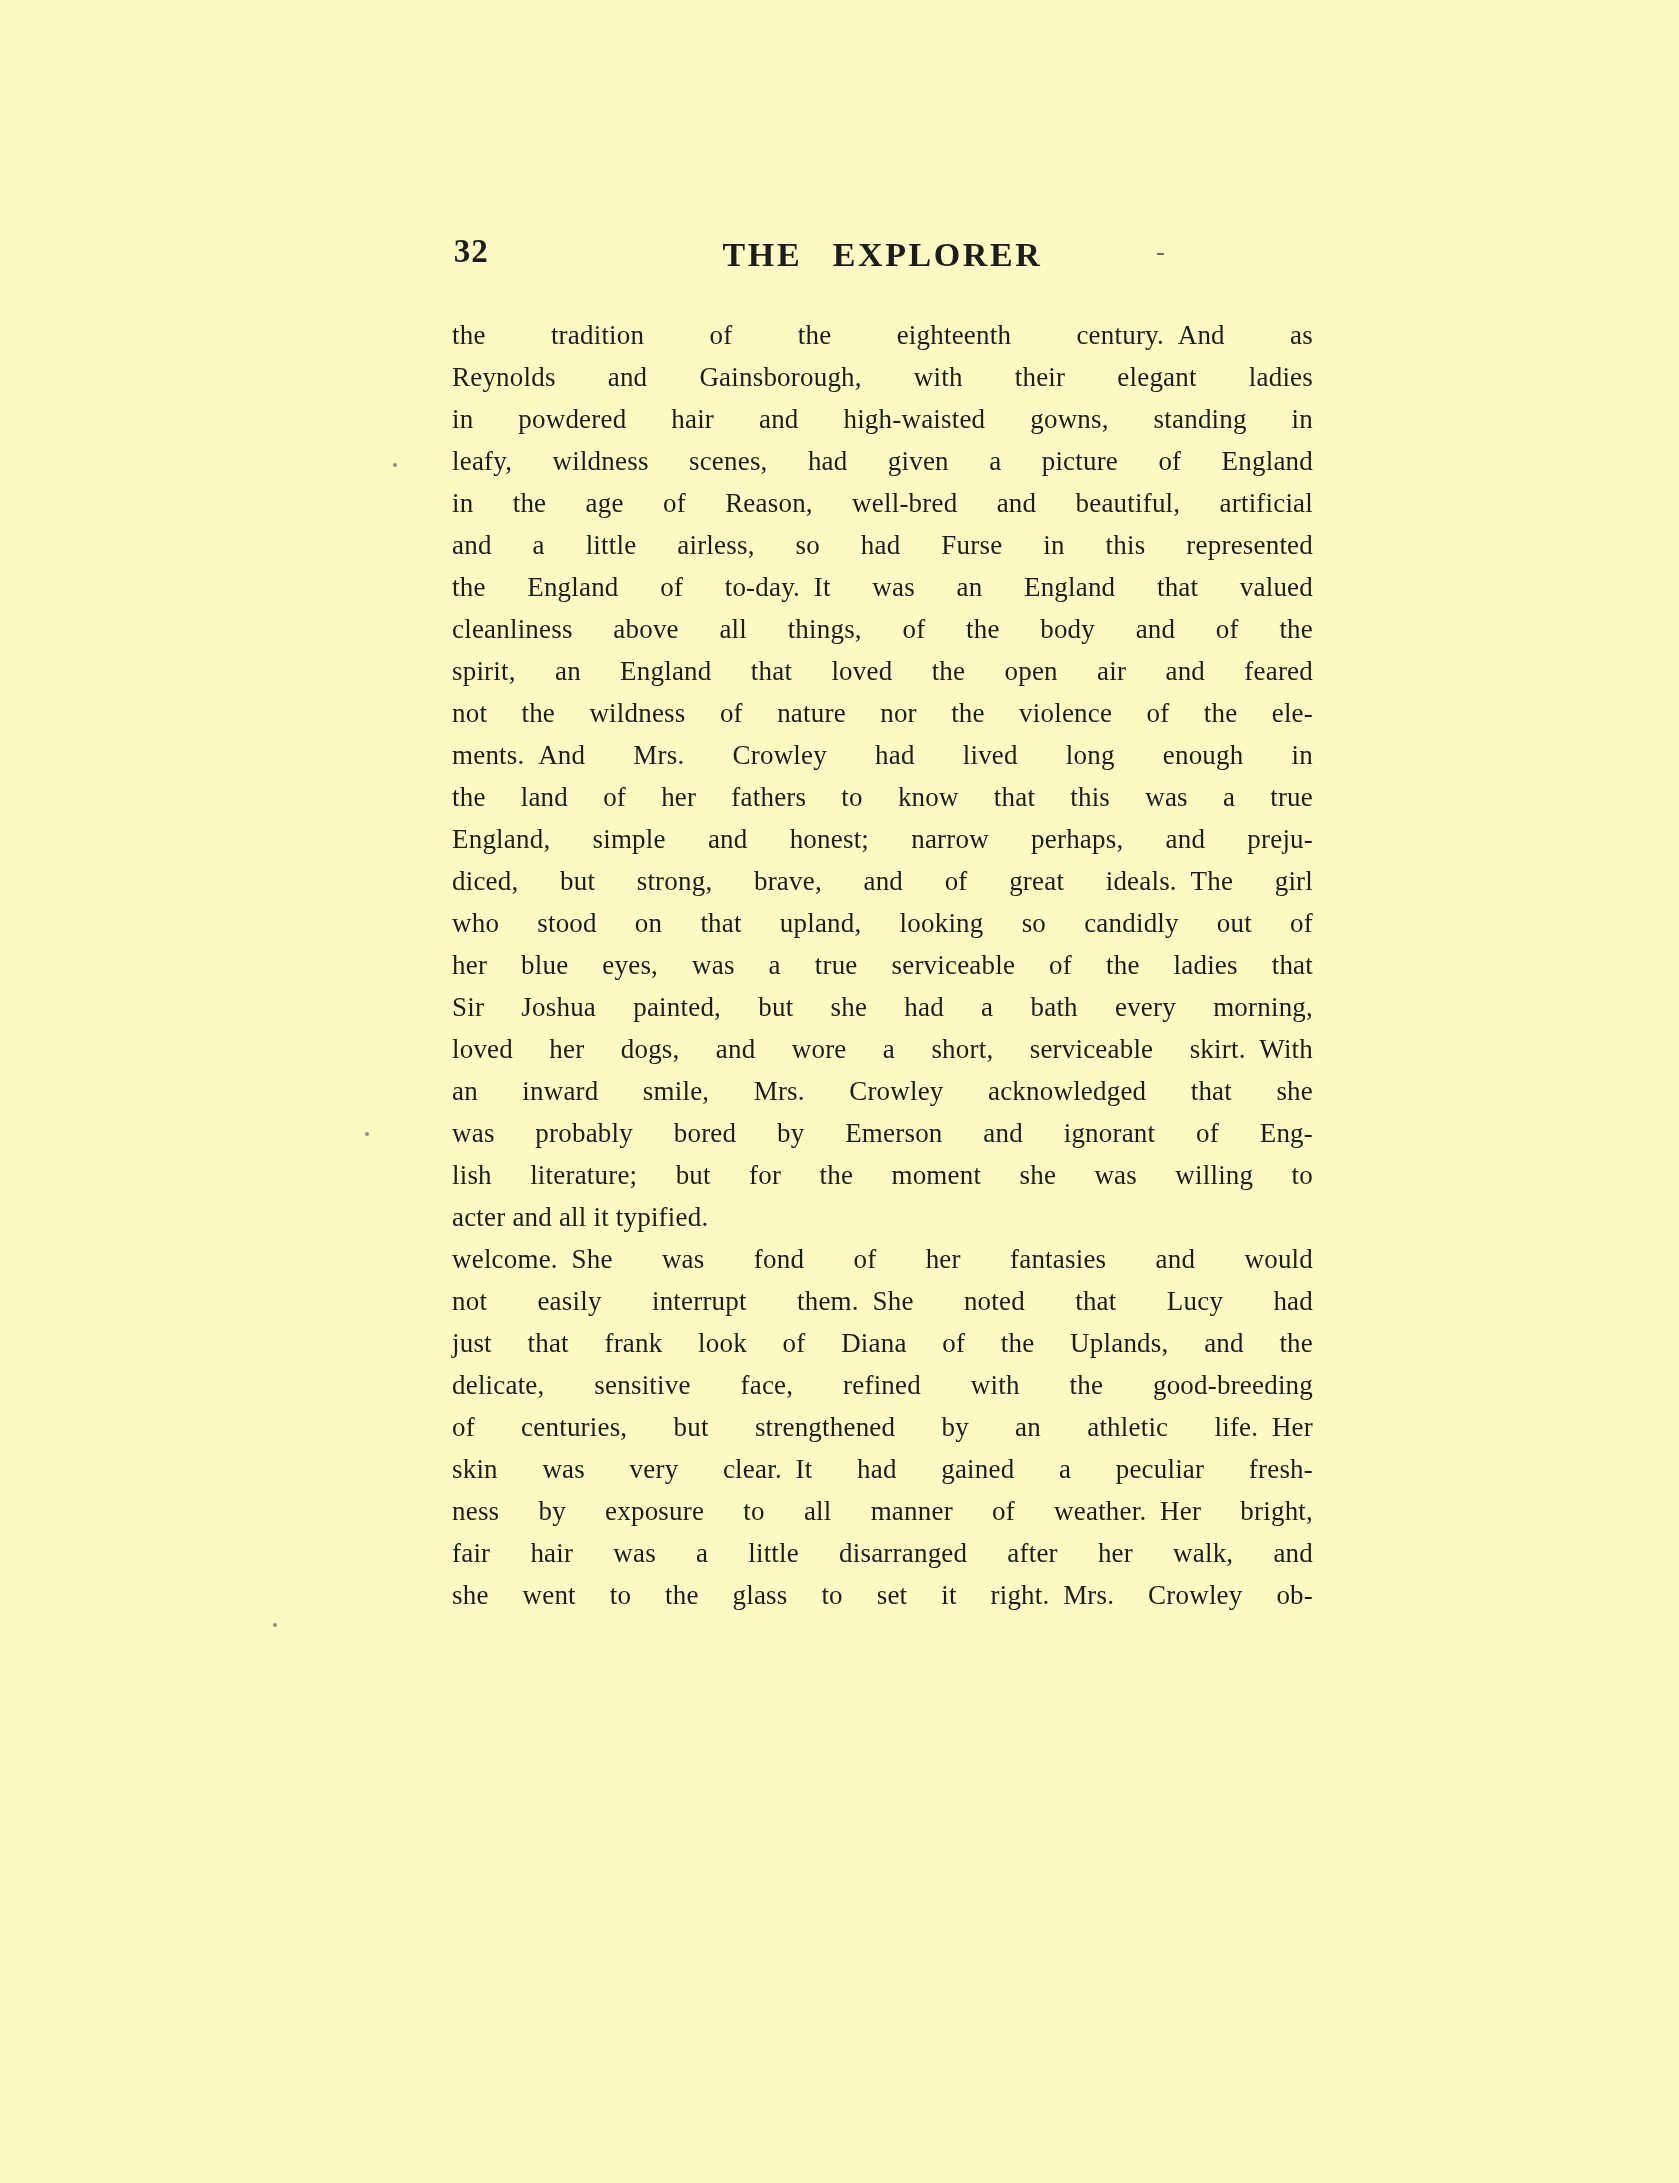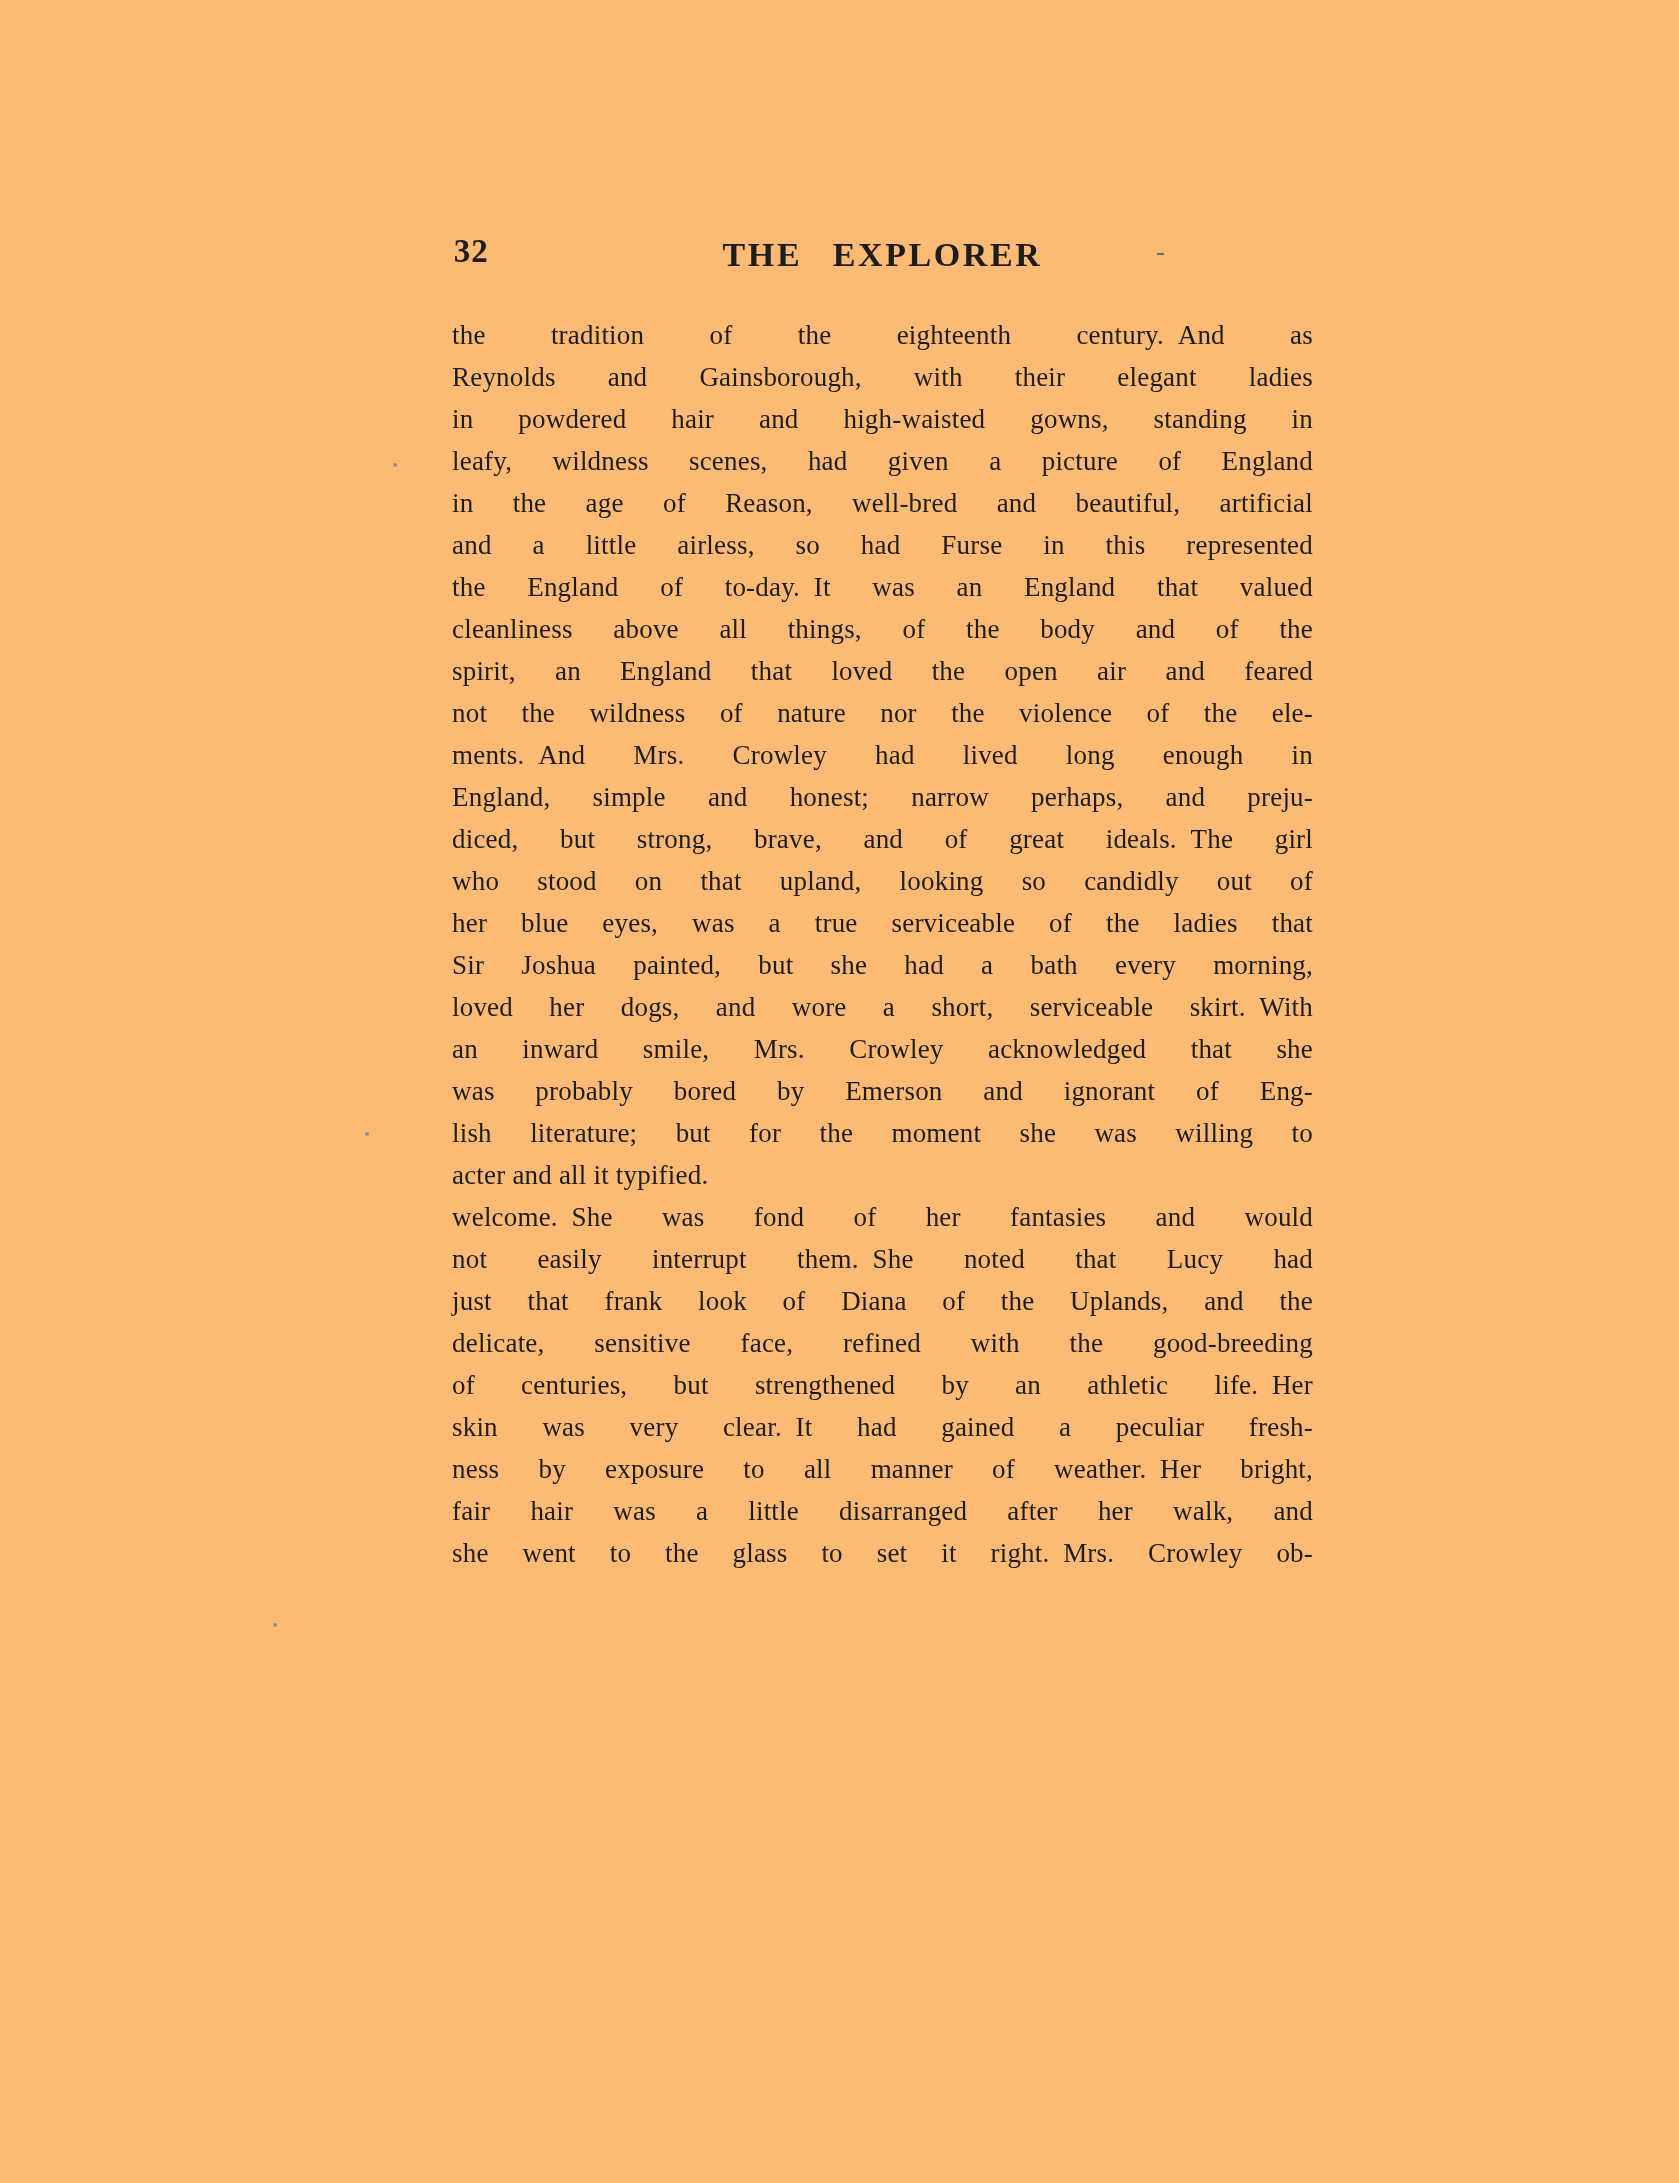--- a/index.html
+++ b/index.html
@@ -4,21 +4,21 @@
 <style>
   html, body {
     margin: 0;
     padding: 0;
     background: #ffffff;
   }
   .page {
     position: relative;
     width: 1680px;
     height: 2183px;
-    background: #fdba74;
+    background: #fef9c3;
     overflow: hidden;
     font-family: "Liberation Serif", "DejaVu Serif", serif;
     color: #1d1d1d;
   }
   .text-block {
     position: absolute;
     left: 452px;
     top: 231px;
     width: 861px;
   }
@@ -102,20 +102,21 @@
       <div class="line">Reynolds and Gainsborough, with their elegant ladies</div>
       <div class="line">in powdered hair and high-waisted gowns, standing in</div>
       <div class="line">leafy, wildness scenes, had given a picture of England</div>
       <div class="line">in the age of Reason, well-bred and beautiful, artificial</div>
       <div class="line">and a little airless, so had Furse in this represented</div>
       <div class="line">the England of to-day. It was an England that valued</div>
       <div class="line">cleanliness above all things, of the body and of the</div>
       <div class="line">spirit, an England that loved the open air and feared</div>
       <div class="line">not the wildness of nature nor the violence of the ele-</div>
       <div class="line">ments. And Mrs. Crowley had lived long enough in</div>
+      <div class="line">the land of her fathers to know that this was a true</div>
       <div class="line">England, simple and honest; narrow perhaps, and preju-</div>
       <div class="line">diced, but strong, brave, and of great ideals. The girl</div>
       <div class="line">who stood on that upland, looking so candidly out of</div>
       <div class="line">her blue eyes, was a true serviceable of the ladies that</div>
       <div class="line">Sir Joshua painted, but she had a bath every morning,</div>
       <div class="line">loved her dogs, and wore a short, serviceable skirt. With</div>
       <div class="line">an inward smile, Mrs. Crowley acknowledged that she</div>
       <div class="line">was probably bored by Emerson and ignorant of Eng-</div>
       <div class="line">lish literature; but for the moment she was willing to</div>
       <div class="line last">acter and all it typified.</div>

